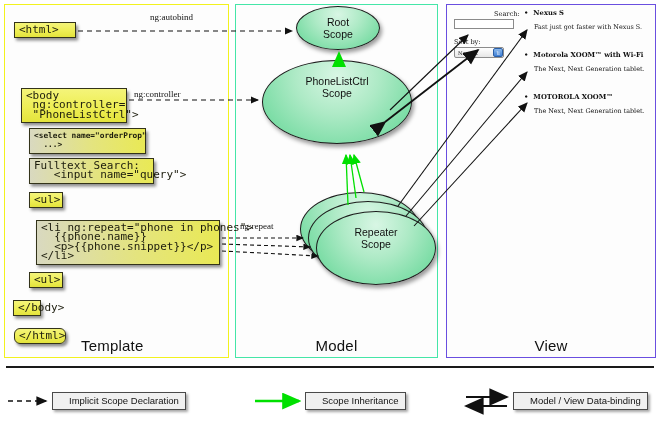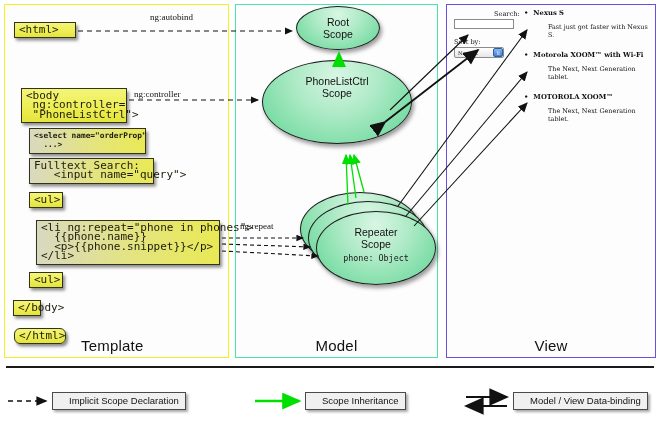--- a/index.html
+++ b/index.html
@@ -70,21 +70,21 @@
      font-family:"DejaVu Serif","Liberation Serif",serif;font-size:5.2px;
      color:#111;padding-left:3px;line-height:11px;text-align:left;}
   #v-sort-knob{position:absolute;right:0;top:0;width:10px;height:9px;
      background:linear-gradient(to bottom,#8ab8ec 0%,#3f80d6 100%);
      border:1px solid #2a5fa8;border-radius:2px;box-sizing:border-box;
      color:#fff;font-size:5px;line-height:8px;text-align:center;}
 
   .phone-item{position:absolute;left:72px;font-family:"DejaVu Serif","Liberation Serif",serif;}
   .phone-name{font-size:6.8px;color:#111;font-weight:bold;}
   .phone-name::before{content:"\2022";margin-right:5px;}
-  .phone-snip{font-size:6.4px;color:#111;margin-top:6px;margin-left:24px;}
+  .phone-snip{font-size:6.4px;color:#111;margin-top:6px;margin-left:10px;}
 
   
   .edge-label{position:absolute;font-family:Liberation Serif, serif;
      font-size:9px;color:#111;}
   #lbl-autobind  {left:150px;top:12px;}
   #lbl-controller{left:134px;top:89px;}
   #lbl-repeat    {left:240px;top:221px;}
 
   
   #legend-rule{position:absolute;left:6px;top:366px;width:648px;height:0;
@@ -139,23 +139,20 @@
   <div class="scope" id="scope-ctrl">
     <div class="sc-title">PhoneListCtrl</div>
     <div class="sc-title">Scope</div>
   </div>
 
   <div class="scope" id="scope-rep3"></div>
   <div class="scope" id="scope-rep2"></div>
   <div class="scope" id="scope-rep1">
     <div class="sc-title">Repeater</div>
     <div class="sc-title">Scope</div>
-    <div class="sc-props">
-      <div>phone: Object</div>
-    </div>
   </div>
 
   <div id="view-inner">
     <div class="view-lbl" id="v-search-lbl">Search:</div>
     <div id="v-search-box"></div>
     <div class="view-lbl" id="v-sort-lbl">Sort by:</div>
     <div id="v-sort-sel">
       <span>Newest</span>
       <span id="v-sort-knob">⇅</span>
     </div>

